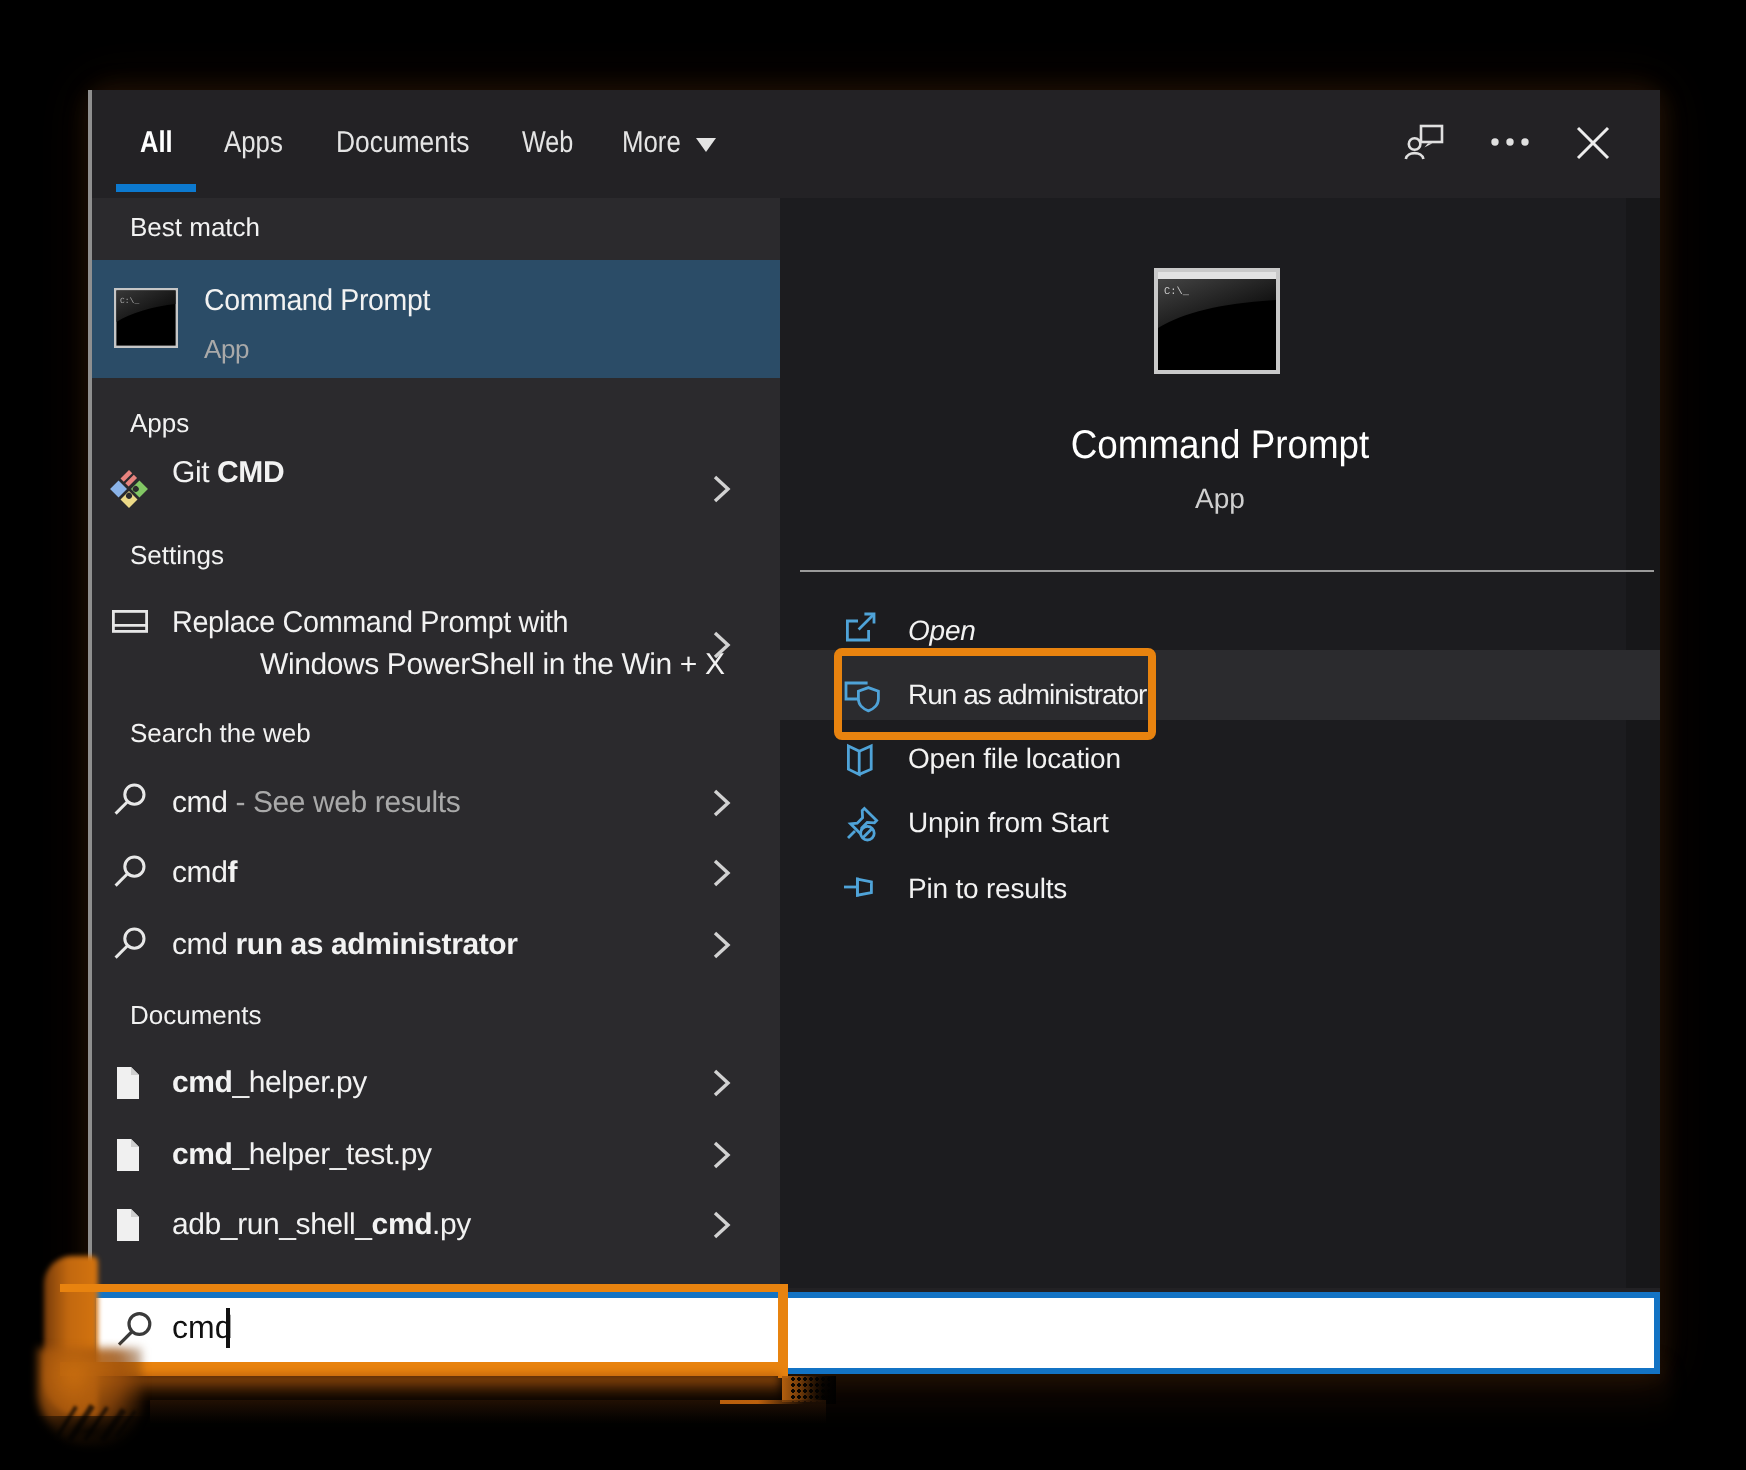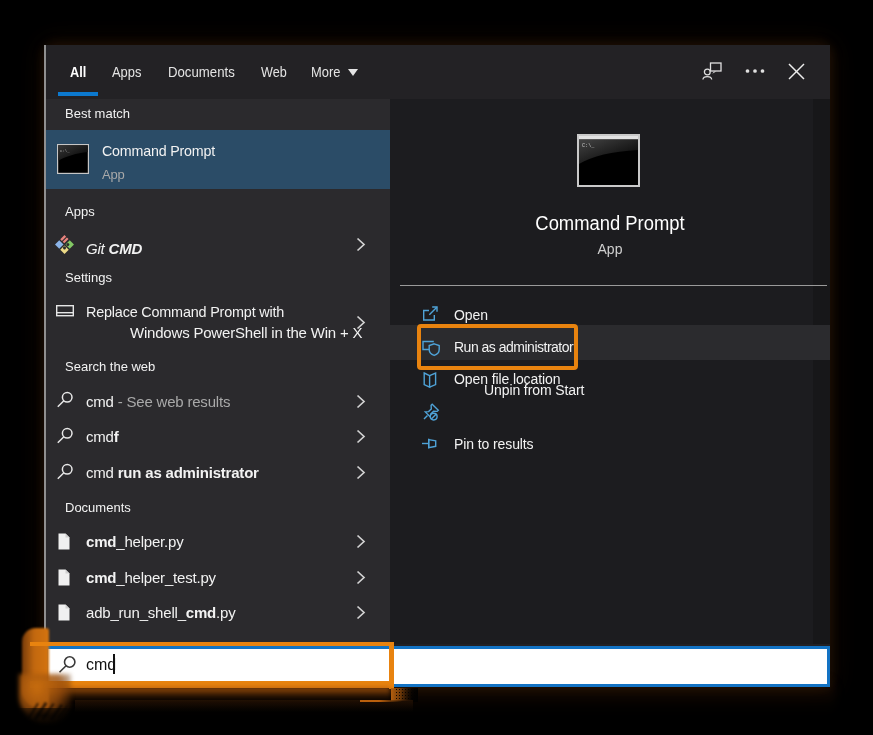--- a/index.html
+++ b/index.html
@@ -105,21 +105,21 @@
     <g transform="translate(10.5,10.5) rotate(45)">
       <rect x="-6.7" y="0.7" width="6" height="6" fill="#8ab3e8"></rect>
       <rect x="-6.7" y="-6.7" width="2.3" height="6" fill="#e8837e"></rect>
       <rect x="-3.3" y="-6.7" width="2.3" height="6" fill="#e8837e"></rect>
       <rect x="0.7" y="-6.7" width="6" height="6" fill="#82c764"></rect>
       <rect x="0.7" y="0.7" width="6" height="6" fill="#ecd987"></rect>
       <circle cx="2.4" cy="-2.4" r="1.5" fill="#2b2a2d"></circle>
       <circle cx="2.4" cy="2.4" r="1.5" fill="#2b2a2d"></circle>
     </g>
   </svg>
-  <div class="rowtext" style="left:86px; top:240px;font-style:italic;">Git <b>CMD</b></div>
+  <div class="rowtext" style="left:86px; top:228px;">Git <b>CMD</b></div>
   <svg class="chev" style="top:237px;" width="10" height="15" fill="none" stroke="#d2d2d2" stroke-width="1.7">
     <path d="M1.5,1.5 L8,7.5 L1.5,13.5"></path>
   </svg>
 
   <div class="sechead" style="left:65px; top:270px;text-align:center;">Settings</div>
   <svg class="abs" style="left:56px; top:305px;" width="18" height="12" fill="none" stroke="#e6e6e6" stroke-width="1.4">
     <rect x="0.7" y="0.7" width="16.6" height="10"></rect>
     <line x1="0.7" y1="7.7" x2="17.3" y2="7.7"></line>
   </svg>
   <div class="rowtext" style="left:86px; top:303px; transform:scaleX(0.96); transform-origin:left;">Replace Command Prompt with</div>
@@ -199,41 +199,41 @@
   <div class="abs" style="left:390px; top:212px; width:440px; text-align:center; font-size:20px; color:#fff; transform:scaleX(0.92);">Command Prompt</div>
   <div class="abs" style="left:390px; top:241px; width:440px; text-align:center; font-size:14px; color:#cfcfcf;">App</div>
   <div class="divider"></div>
   <div class="hoverrow"></div>
 
   <svg class="abs" style="left:421px; top:305px;" width="19" height="18" fill="none" stroke="#4fa3d8" stroke-width="1.4">
     <path d="M8,5.5 L2.7,5.5 L2.7,15 L13.3,15 L13.3,10"></path>
     <path d="M8.3,9.8 L15.8,2.3"></path>
     <path d="M11.2,2 L16,2 L16,6.8"></path>
   </svg>
-  <div class="acttext" style="top:307px;">Open</div>
+  <div class="acttext" style="top:307px;font-style:italic;">Open</div>
 
   <svg class="abs" style="left:421px; top:338px;" width="20" height="19" fill="none" stroke="#4fa3d8" stroke-width="1.4">
     <path d="M12.8,3.5 L2,3.5 L2,11.5 L8.8,11.5"></path>
     <path d="M13.2,5.8 L18.2,7.6 L18.2,11.5 C18.2,14.6 15.6,16.6 13.2,17.4 C10.8,16.6 8.2,14.6 8.2,11.5 L8.2,7.6 Z" fill="#2b2b2e"></path>
   </svg>
   <div class="acttext" style="top:339px; letter-spacing:-0.5px;">Run as administrator</div>
 
   <svg class="abs" style="left:422px; top:370px;" width="18" height="19" fill="none" stroke="#4fa3d8" stroke-width="1.4">
     <path d="M2.2,3 L7.6,5.6 L7.6,17.2 L2.2,14.6 Z"></path>
     <path d="M7.6,5.6 L13.6,3 L13.6,14.6 L7.6,17.2"></path>
   </svg>
   <div class="acttext" style="top:371px;">Open file location</div>
 
   <svg class="abs" style="left:421px; top:402px;" width="20" height="20" fill="none" stroke="#4fa3d8" stroke-width="1.4">
     <path d="M11.2,2.2 L17.3,8.3 L16.2,9.4 L12.6,9.2 L9.9,11.9 L9.6,15.2 L4.3,9.9 L7.6,9.6 L10.3,6.9 L10.1,3.3 Z"></path>
     <line x1="3" y1="17" x2="6.5" y2="13.5"></line>
     <circle cx="12.7" cy="14.6" r="3.4" fill="#1c1c1f"></circle>
     <line x1="10.3" y1="17" x2="15.1" y2="12.2"></line>
   </svg>
-  <div class="acttext" style="top:382px;margin-left:30px;">Unpin from Start</div>
+  <div class="acttext" style="top:403px;">Unpin from Start</div>
 
   <svg class="abs" style="left:421px; top:435px;" width="20" height="17" fill="none" stroke="#4fa3d8" stroke-width="1.4">
     <line x1="1" y1="8.5" x2="7" y2="8.5"></line>
     <line x1="7.7" y1="3.8" x2="7.7" y2="13.2"></line>
     <path d="M7.7,4.6 L14.7,5.9 L14.7,11.3 L7.7,12.6 Z"></path>
   </svg>
   <div class="acttext" style="top:436px;">Pin to results</div>
 
   <div class="searchbar"></div>
   <svg class="abs" style="left:58px; top:655px;" width="20" height="20" fill="none" stroke="#3a3a3a" stroke-width="1.6">

